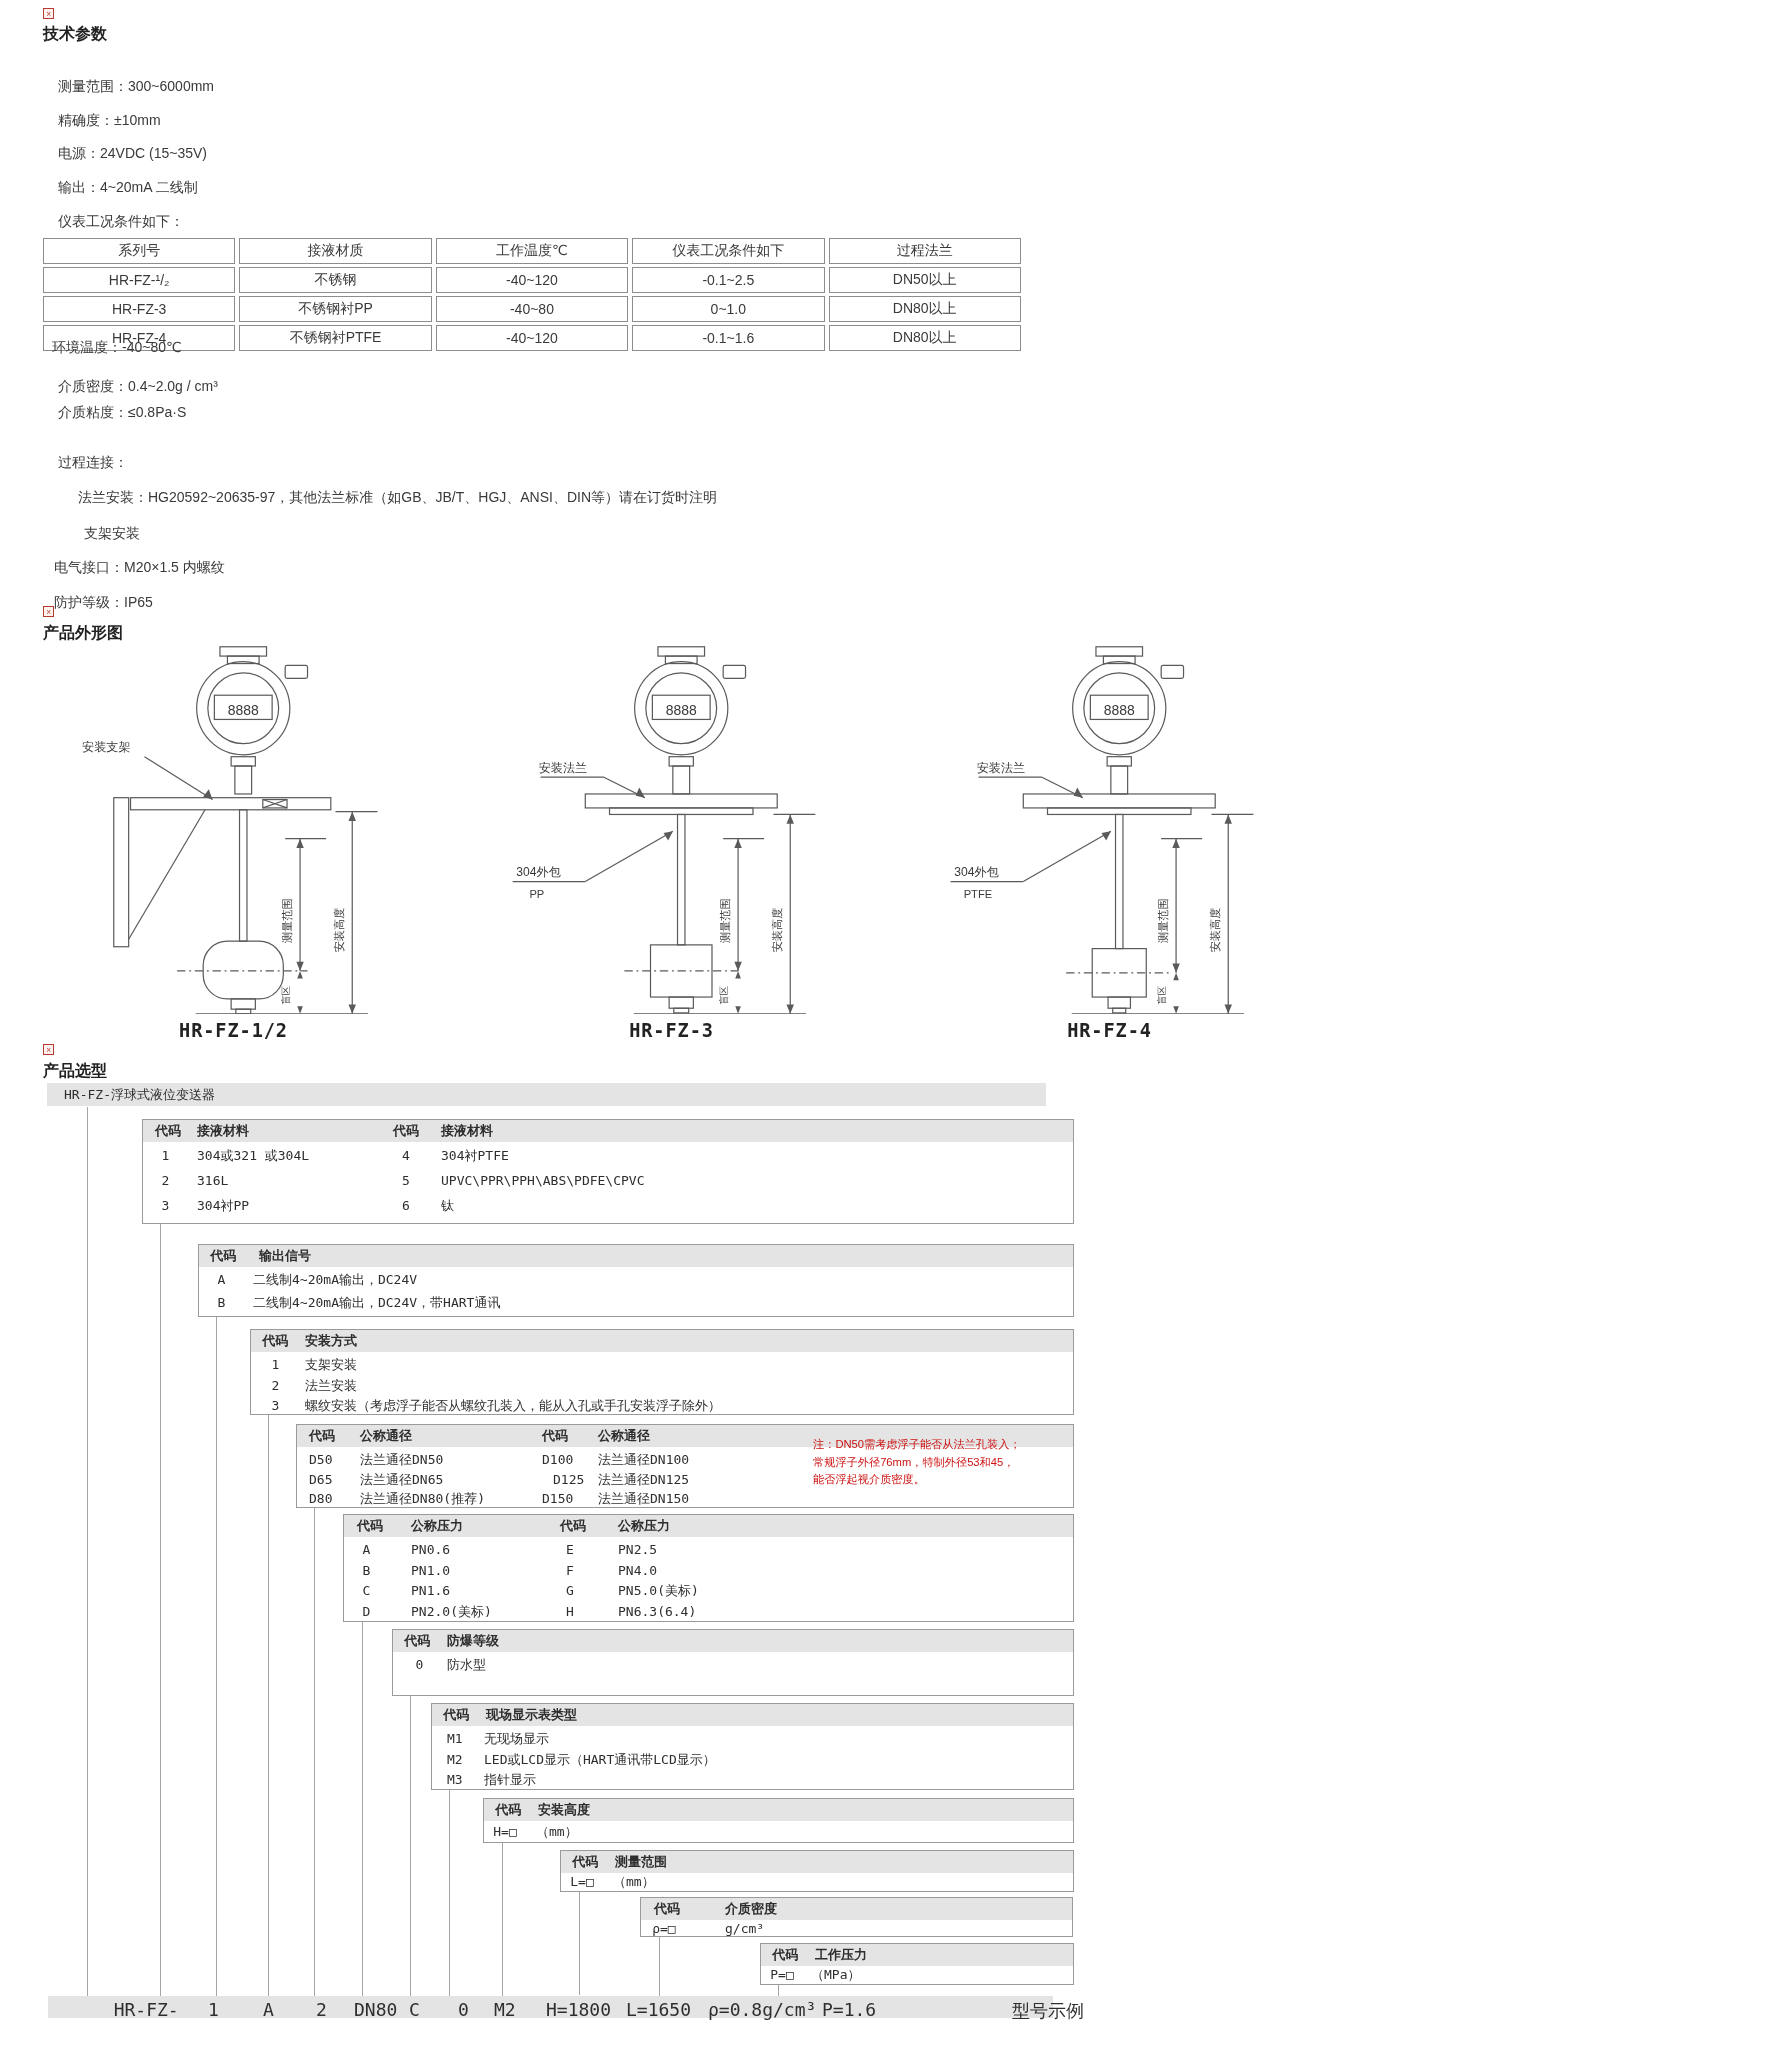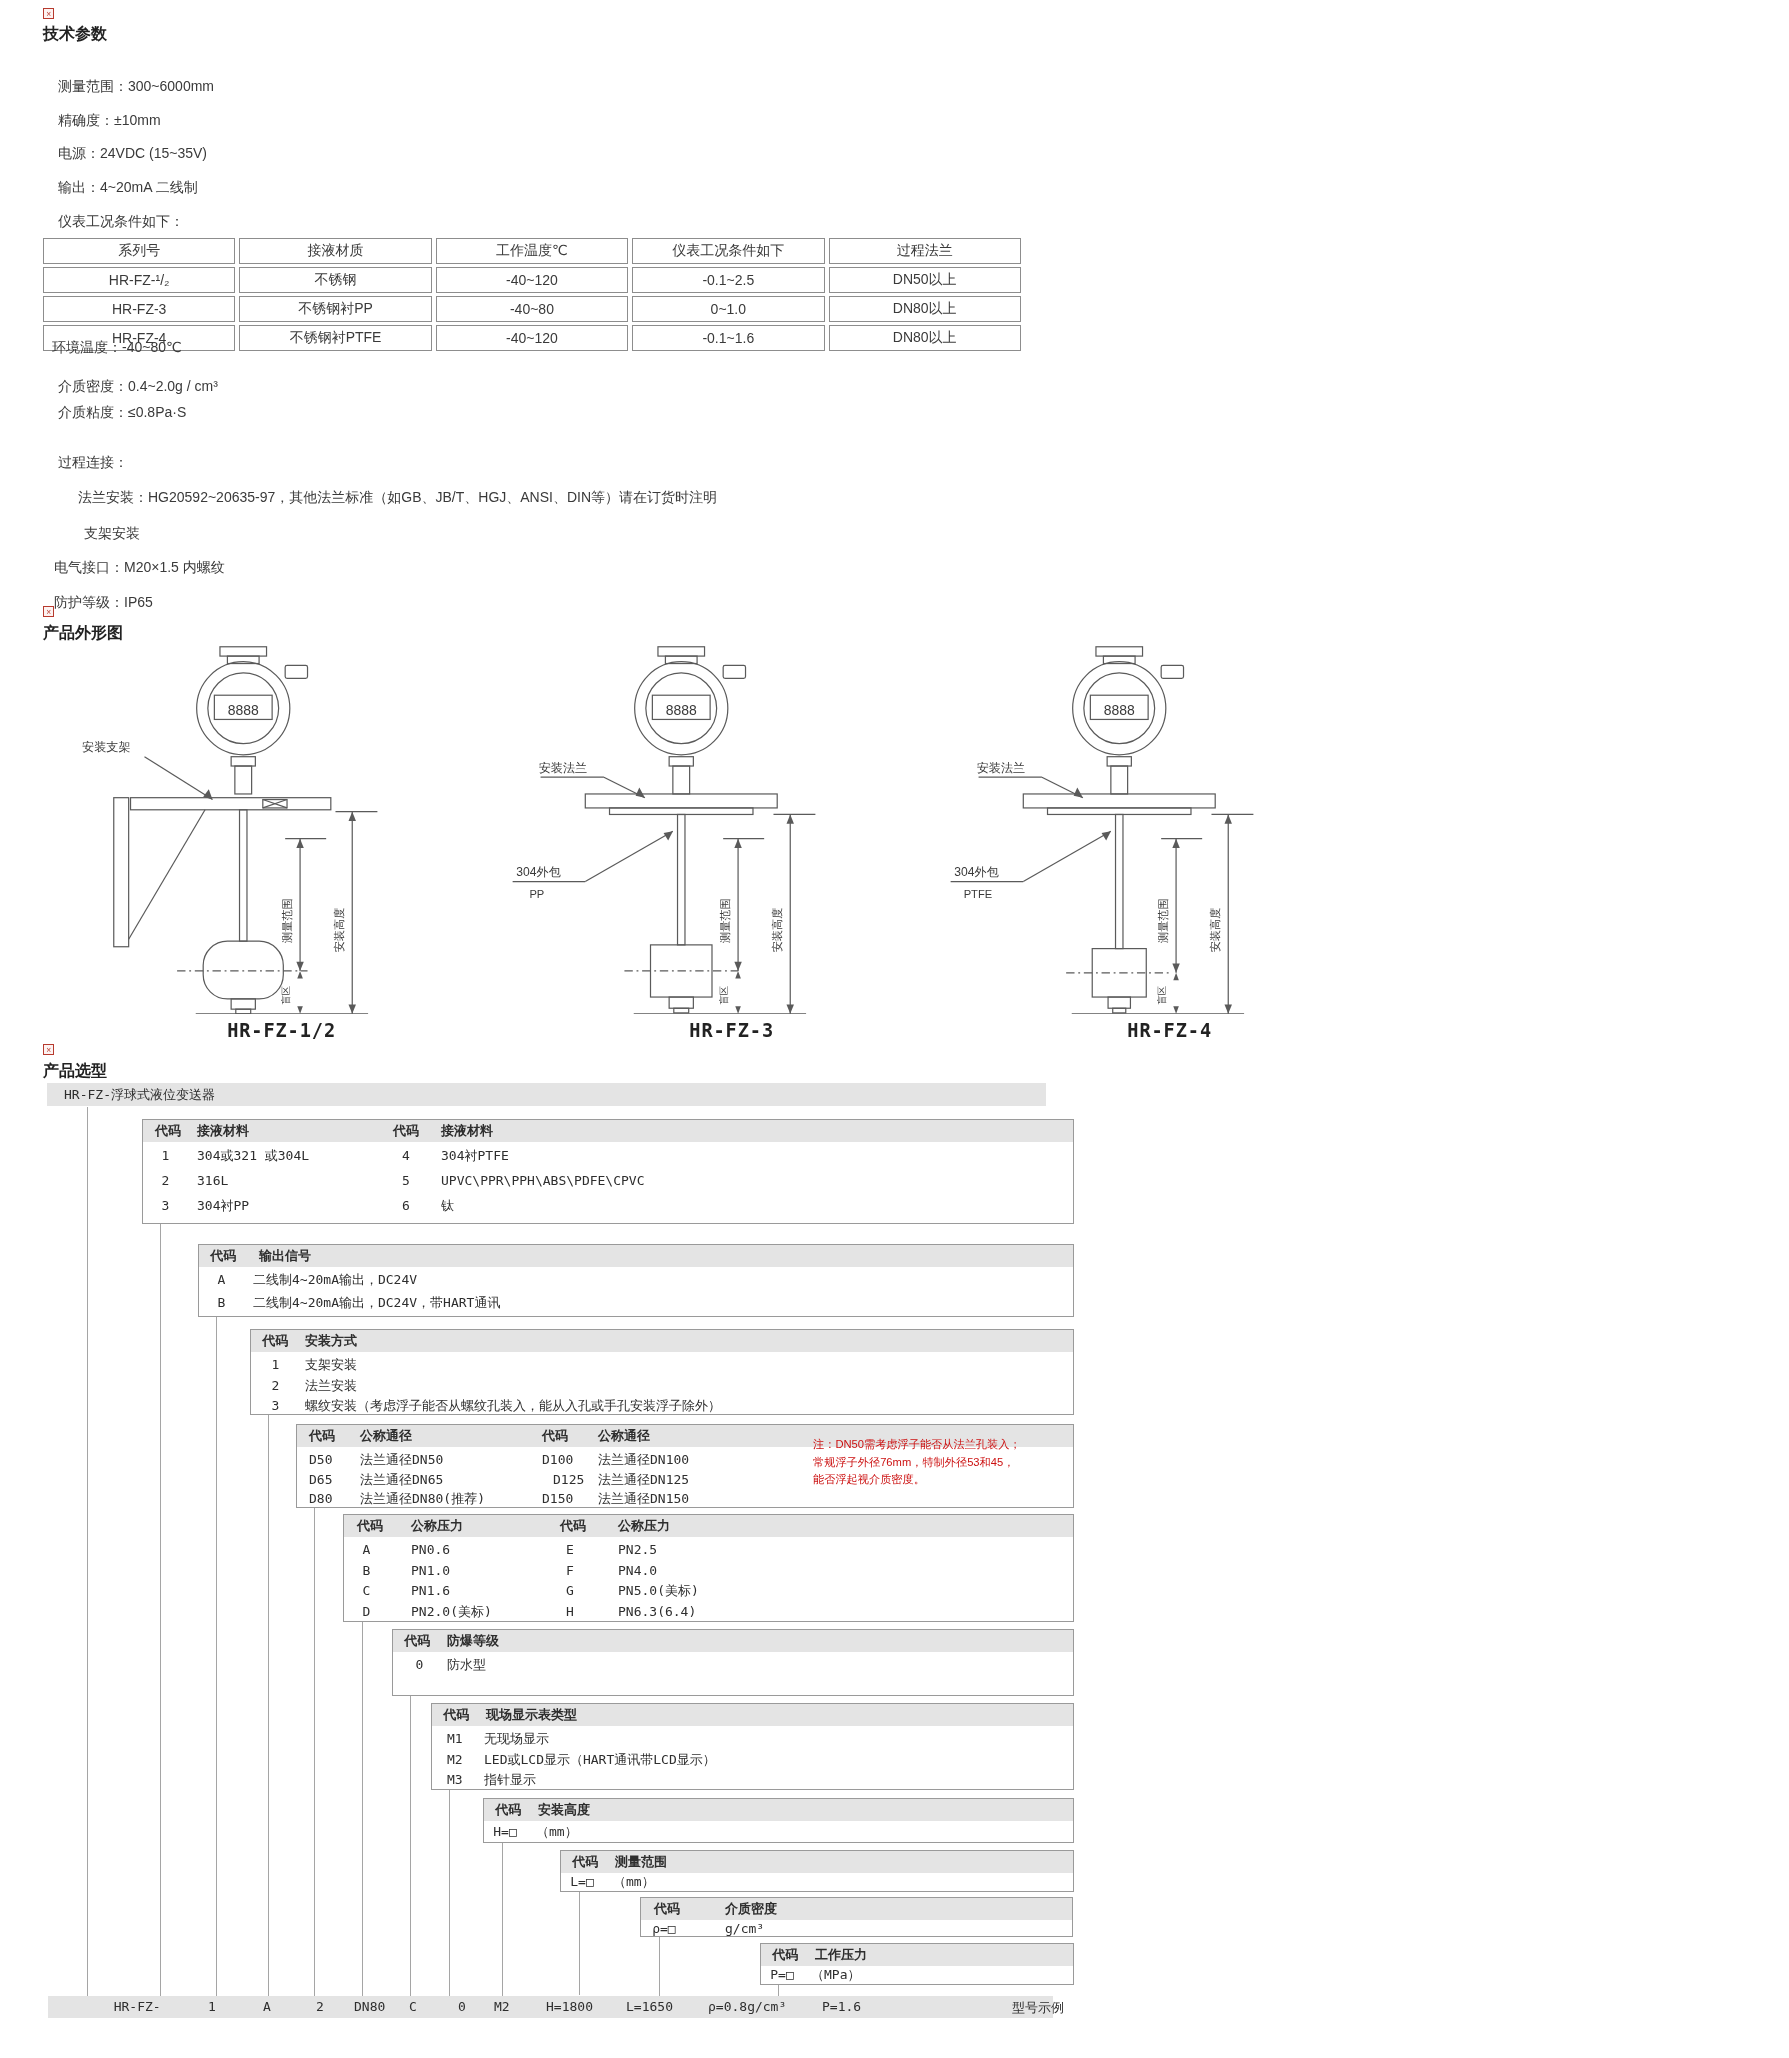--- a/index.html
+++ b/index.html
@@ -7,29 +7,29 @@
         font-family:"Liberation Sans","DejaVu Sans",sans-serif;color:#3a3a3a;}
   .abs{position:absolute;}
   .marker{width:11.2px;height:11.2px;border:0.9px solid #b73a2e;color:#b73a2e;font-size:8.4px;
           line-height:10.3px;text-align:center;background:#fdf3f2;box-sizing:border-box;}
   .h1{font-size:16px;font-weight:bold;color:#222;}
   .pline{font-size:14px;white-space:nowrap;}
   .ptable{border-collapse:separate;border-spacing:4.7px 3.7px;}
   .ptable td{border:0.9px solid #8d8d8d;height:24px;text-align:center;font-size:14px;
              color:#3a3a3a;background:#fff;padding:0 3.7px;}
   .cap{font-family:"DejaVu Sans Mono","Liberation Mono",monospace;font-weight:bold;
-       font-size:18.6px;letter-spacing:0.9px;color:#222;text-align:right;width:205px;}
+       font-size:18.6px;letter-spacing:0.9px;color:#222;text-align:center;width:205px;}
   .tree{font-family:"DejaVu Sans Mono","Liberation Mono",monospace;font-size:13px;color:#2e2e2e;}
   .sbox{border:0.9px solid #9a9a9a;background:#fff;box-sizing:border-box;}
   .sbox .hd{position:absolute;left:0;top:0;right:0;height:22.4px;background:#e4e4e4;}
   .sbox span{position:absolute;white-space:nowrap;line-height:20.5px;}
   .vline{width:0.9px;background:#a5a5a5;}
   .gbar{background:#e4e4e4;}
   .note{font-size:11.2px;color:#cc1111;line-height:17.7px;white-space:nowrap;}
-  .xitem{position:absolute;top:2.8px;white-space:nowrap;font-size:13px;padding-left:48px;}
+  .xitem{position:absolute;top:2.8px;white-space:nowrap;font-size:18px;padding-left:48px;}
   svg text{font-family:"Liberation Sans","DejaVu Sans",sans-serif;fill:#3a3a3a;}
 </style>
 </head>
 <body>
 
 <div class="page">
 
   <div class="abs marker" style="left:43px;top:7.5px">×</div>
   <div class="abs h1" style="left:43px;top:24px">技术参数</div>
 

